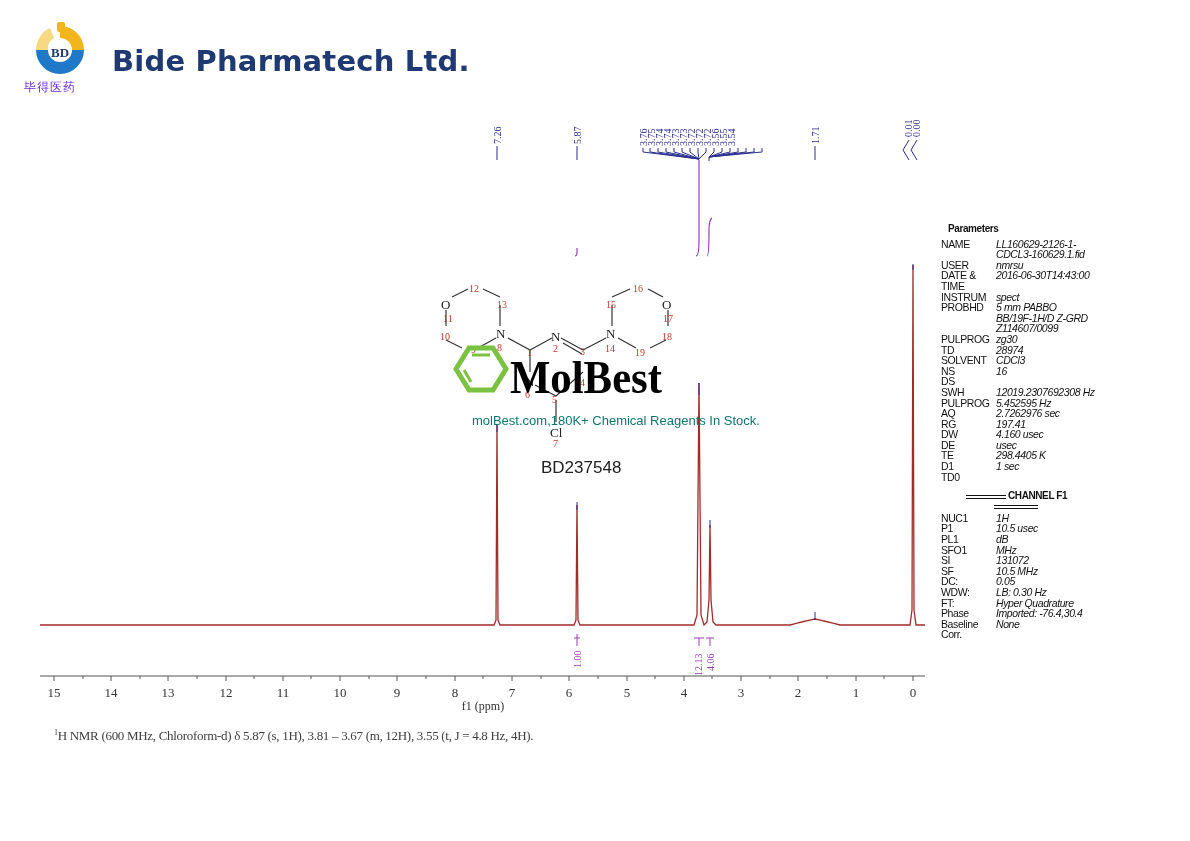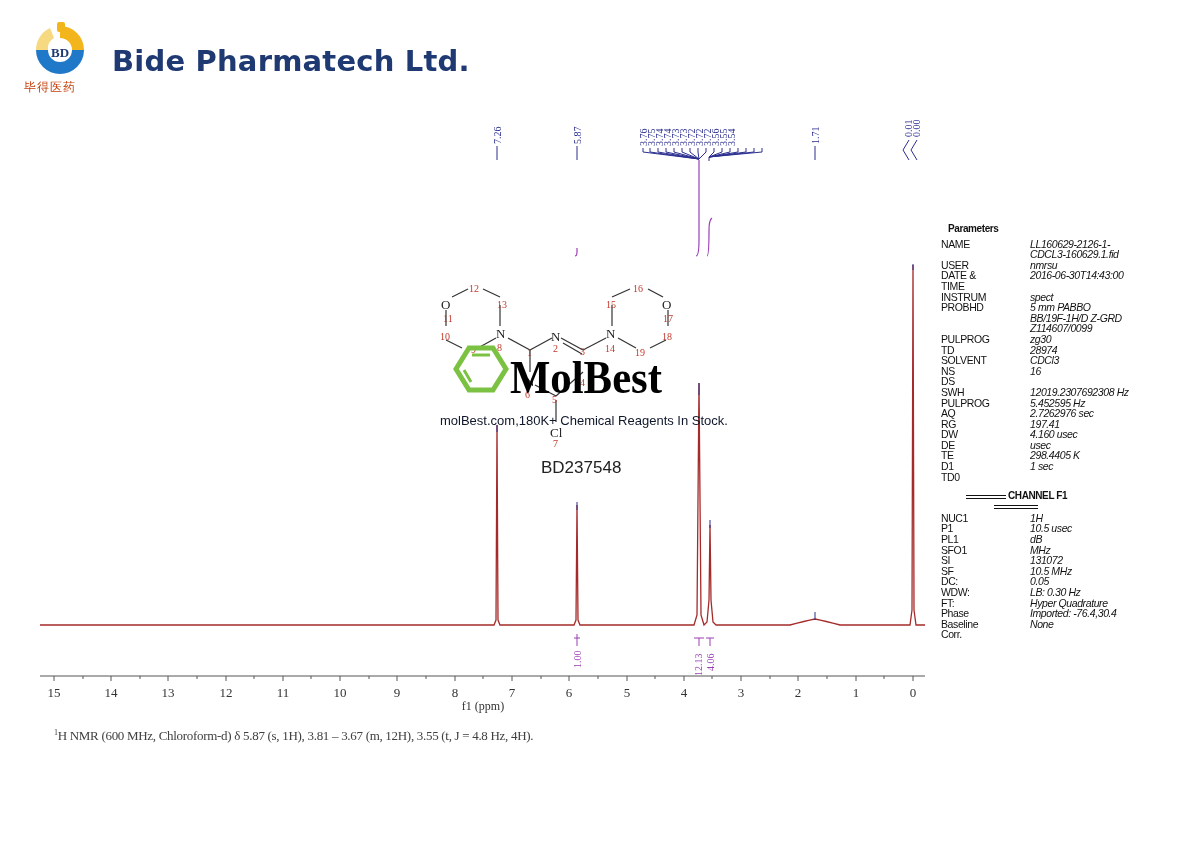--- a/index.html
+++ b/index.html
@@ -1,28 +1,28 @@
 <!DOCTYPE html>
 <html><head>
 <meta charset="utf-8">
 <style>
   html, body { margin:0; padding:0; background:#ffffff; }
   body { width:1190px; height:841px; position:relative; overflow:hidden; font-family:"Liberation Sans", sans-serif; }
   .abs { position:absolute; }
   .logo-title { left:112px; top:44px; font-size:29px; font-weight:bold; color:#1f3a73; font-family:"DejaVu Sans", sans-serif; letter-spacing:0.2px; }
-  .logo-cn { left:24px; top:79px; font-size:12px; color:#c2410c; letter-spacing:1px; font-family:"DejaVu Sans", sans-serif; }
+  .logo-cn { left:24px; top:79px; font-size:12px; color:#6d28d9; letter-spacing:1px; font-family:"DejaVu Sans", sans-serif; }
   svg text { font-family:"Liberation Serif", serif; }
   .params { left:941px; top:216px; font-size:10.5px; color:#111; line-height:10.6px; letter-spacing:-0.4px;margin-top:8px; }
   .params .hdr { font-weight:bold; margin-left:7px; margin-bottom:4px; font-size:10px; }
-  .prow { display:flex;gap:34px; }
+  .prow { display:flex; }
   .pkey { width:55px; flex:none; }
   .pval { flex:1;font-style:italic; }
   .chan { margin:9px 0 4px 25px; font-weight:bold; font-size:10px; }
   .summary { left:54px; top:728px; font-size:13px; font-family:"Liberation Serif", serif; color:#404040; letter-spacing:-0.3px; }
-  .watermark { left:440px; top:413px; font-size:13px; color:#0f172a; }
+  .watermark { left:472px; top:413px; font-size:13px; color:#0f766e; }
   .bdcode { left:521px; top:458px; font-size:17px; color:#222;margin-left:20px; }
 </style>
 </head>
 <body>
 
 <div class="abs" style="left:30px;top:20px;width:60px;height:58px;">
   <svg width="60" height="58" viewBox="0 0 60 58">
     <path d="M30 6 A24 24 0 0 1 54 30 L42 30 A12 12 0 0 0 30 18 Z" fill="#f2b51c"></path>
     <rect x="27" y="2" width="8" height="10" rx="2" fill="#f2b51c"></rect>
     <path d="M6 30 A24 24 0 0 0 54 30 L42 30 A12 12 0 0 1 18 30 Z" fill="#1f78c8"></path>

